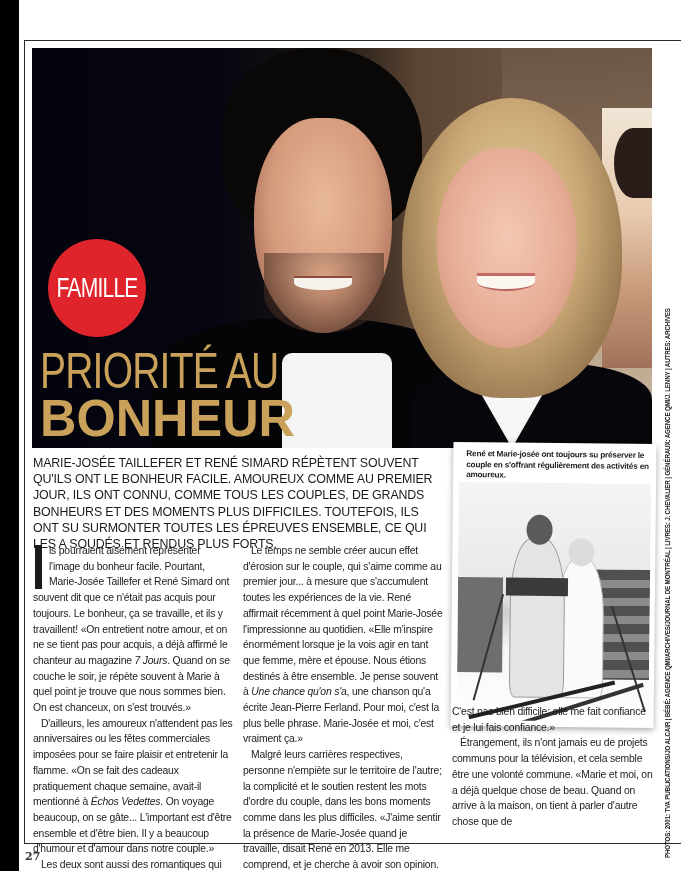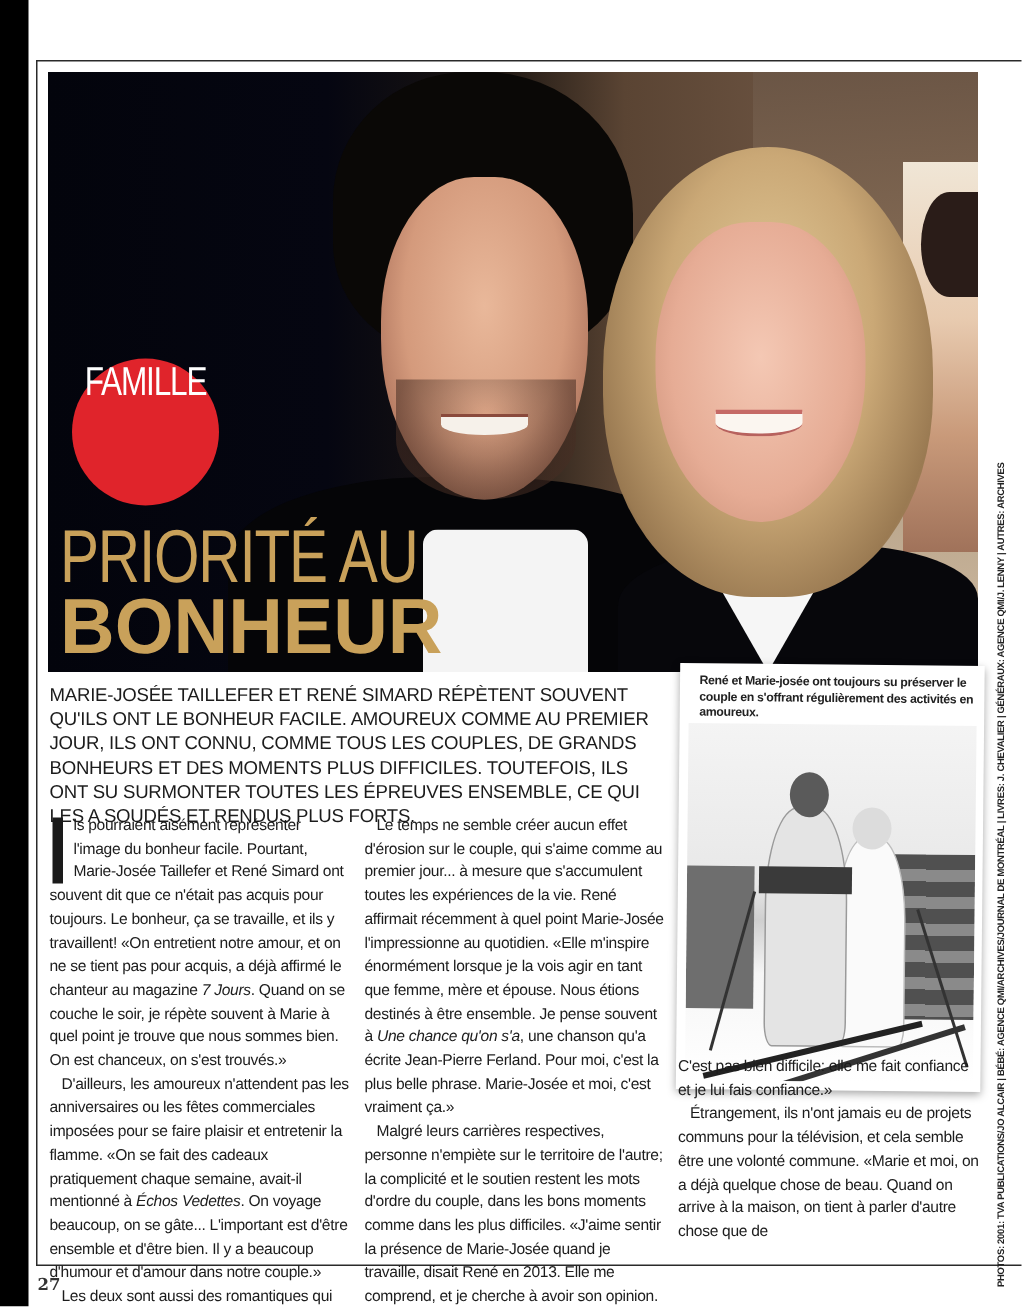--- a/index.html
+++ b/index.html
@@ -43,21 +43,21 @@
           background: radial-gradient(ellipse at 50% 45%, #f4c8b4 0%, #e6ac95 60%, #c58a72 100%);
           border-radius: 45% 45% 50% 50%; }
   .hero .woman-smile { position: absolute; left: 445px; top: 225px; width: 58px; height: 18px;
           background: #fbf6f0; border-radius: 0 0 50% 50%; border-top: 3px solid #c56a66; border-bottom: 2px solid #b7625e; }
   .hero .woman-top { position: absolute; left: 380px; top: 315px; width: 240px; height: 90px;
           background: #07070b; border-radius: 45% 40% 0 0; }
   .hero .woman-neck { position: absolute; left: 440px; top: 330px; width: 80px; height: 70px;
           background: #f6f6f6; clip-path: polygon(0 0, 100% 0, 50% 100%); }
 
   .badge { position: absolute; left: 48px; top: 239px; width: 98px; height: 98px; border-radius: 50%;
-           background: #e0242b; display: flex; align-items: flex-start; justify-content: center; }
+           background: #e0242b; display: flex; align-items: center; justify-content: center; }
   .badge span { color: #fff; font-family: "Liberation Sans", sans-serif; font-size: 27px; letter-spacing: -1px;
            transform: scaleX(.78); display: inline-block; }
 
   .title-line1 { position: absolute; left: 40px; top: 346px; color: #c9a15a; font-size: 50px;
            font-family: "Liberation Sans", sans-serif; letter-spacing: -1px; transform: scaleX(.78);
            transform-origin: left top; white-space: nowrap; line-height: 1; }
   .title-line2 { position: absolute; left: 40px; top: 392px; color: #c9a15a; font-size: 52px; font-weight: bold;
            font-family: "Liberation Sans", sans-serif; letter-spacing: 0px; transform: scaleX(.97);
            transform-origin: left top; white-space: nowrap; line-height: 1; }
 

